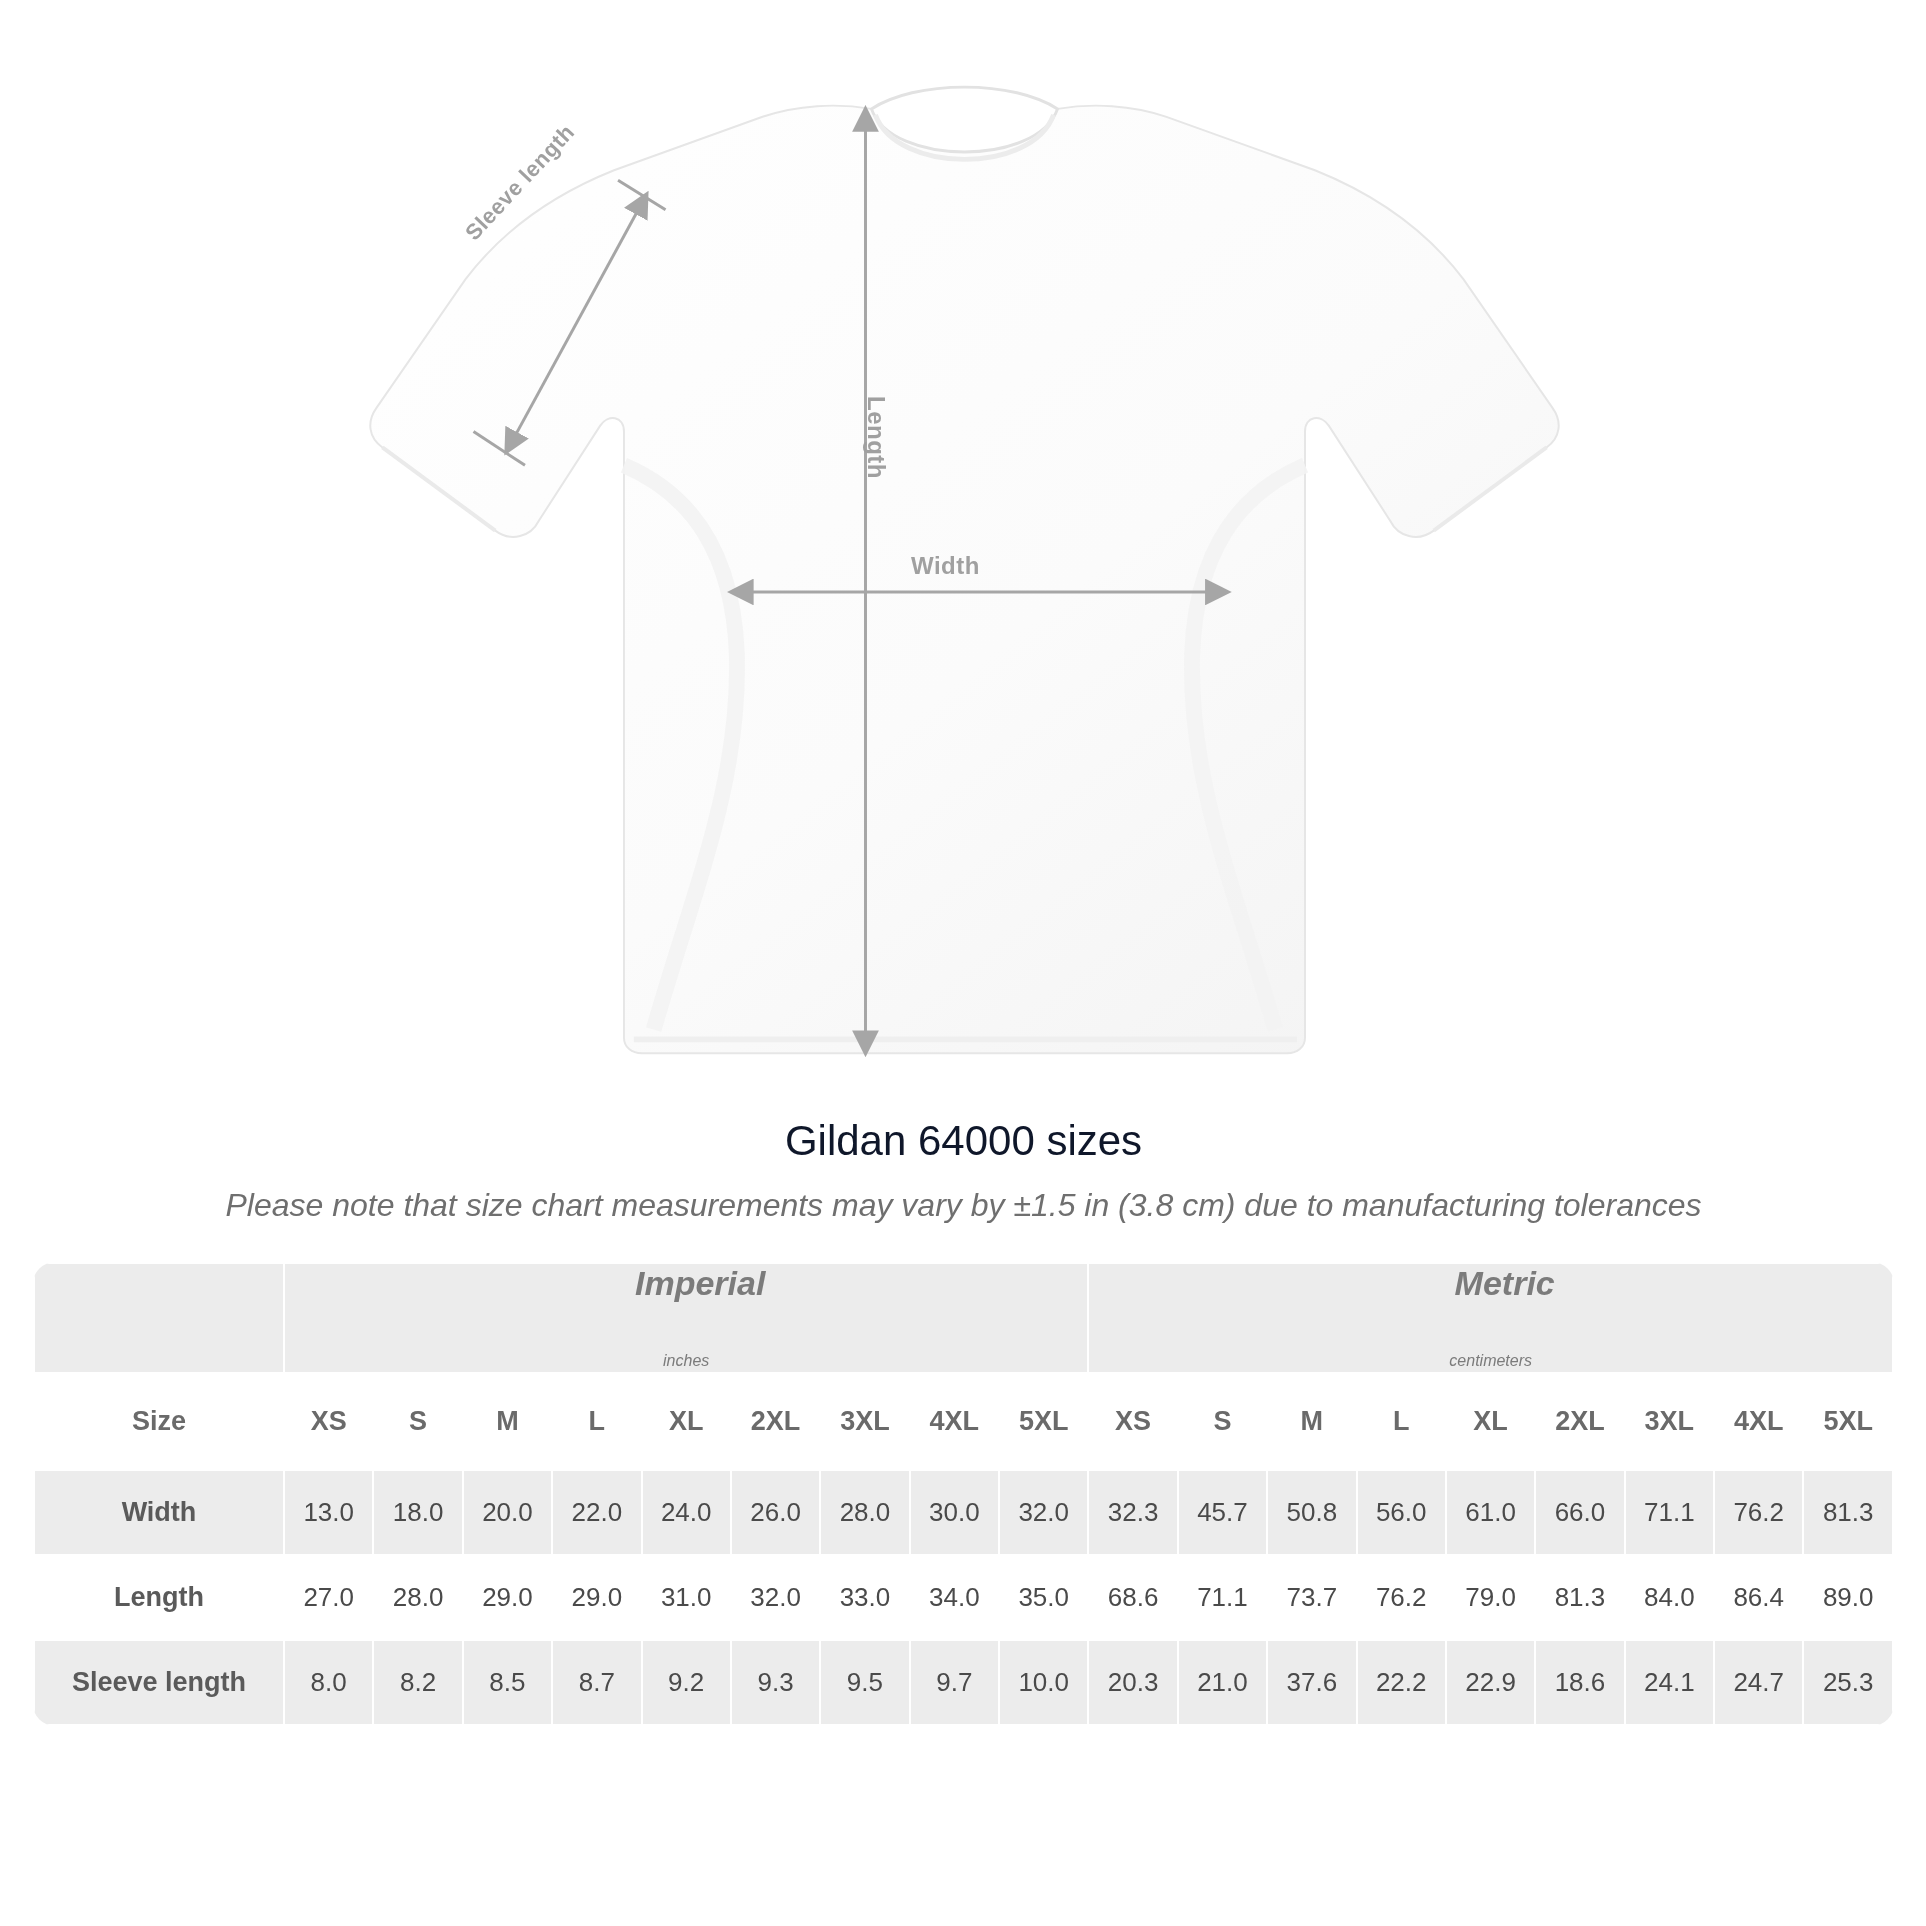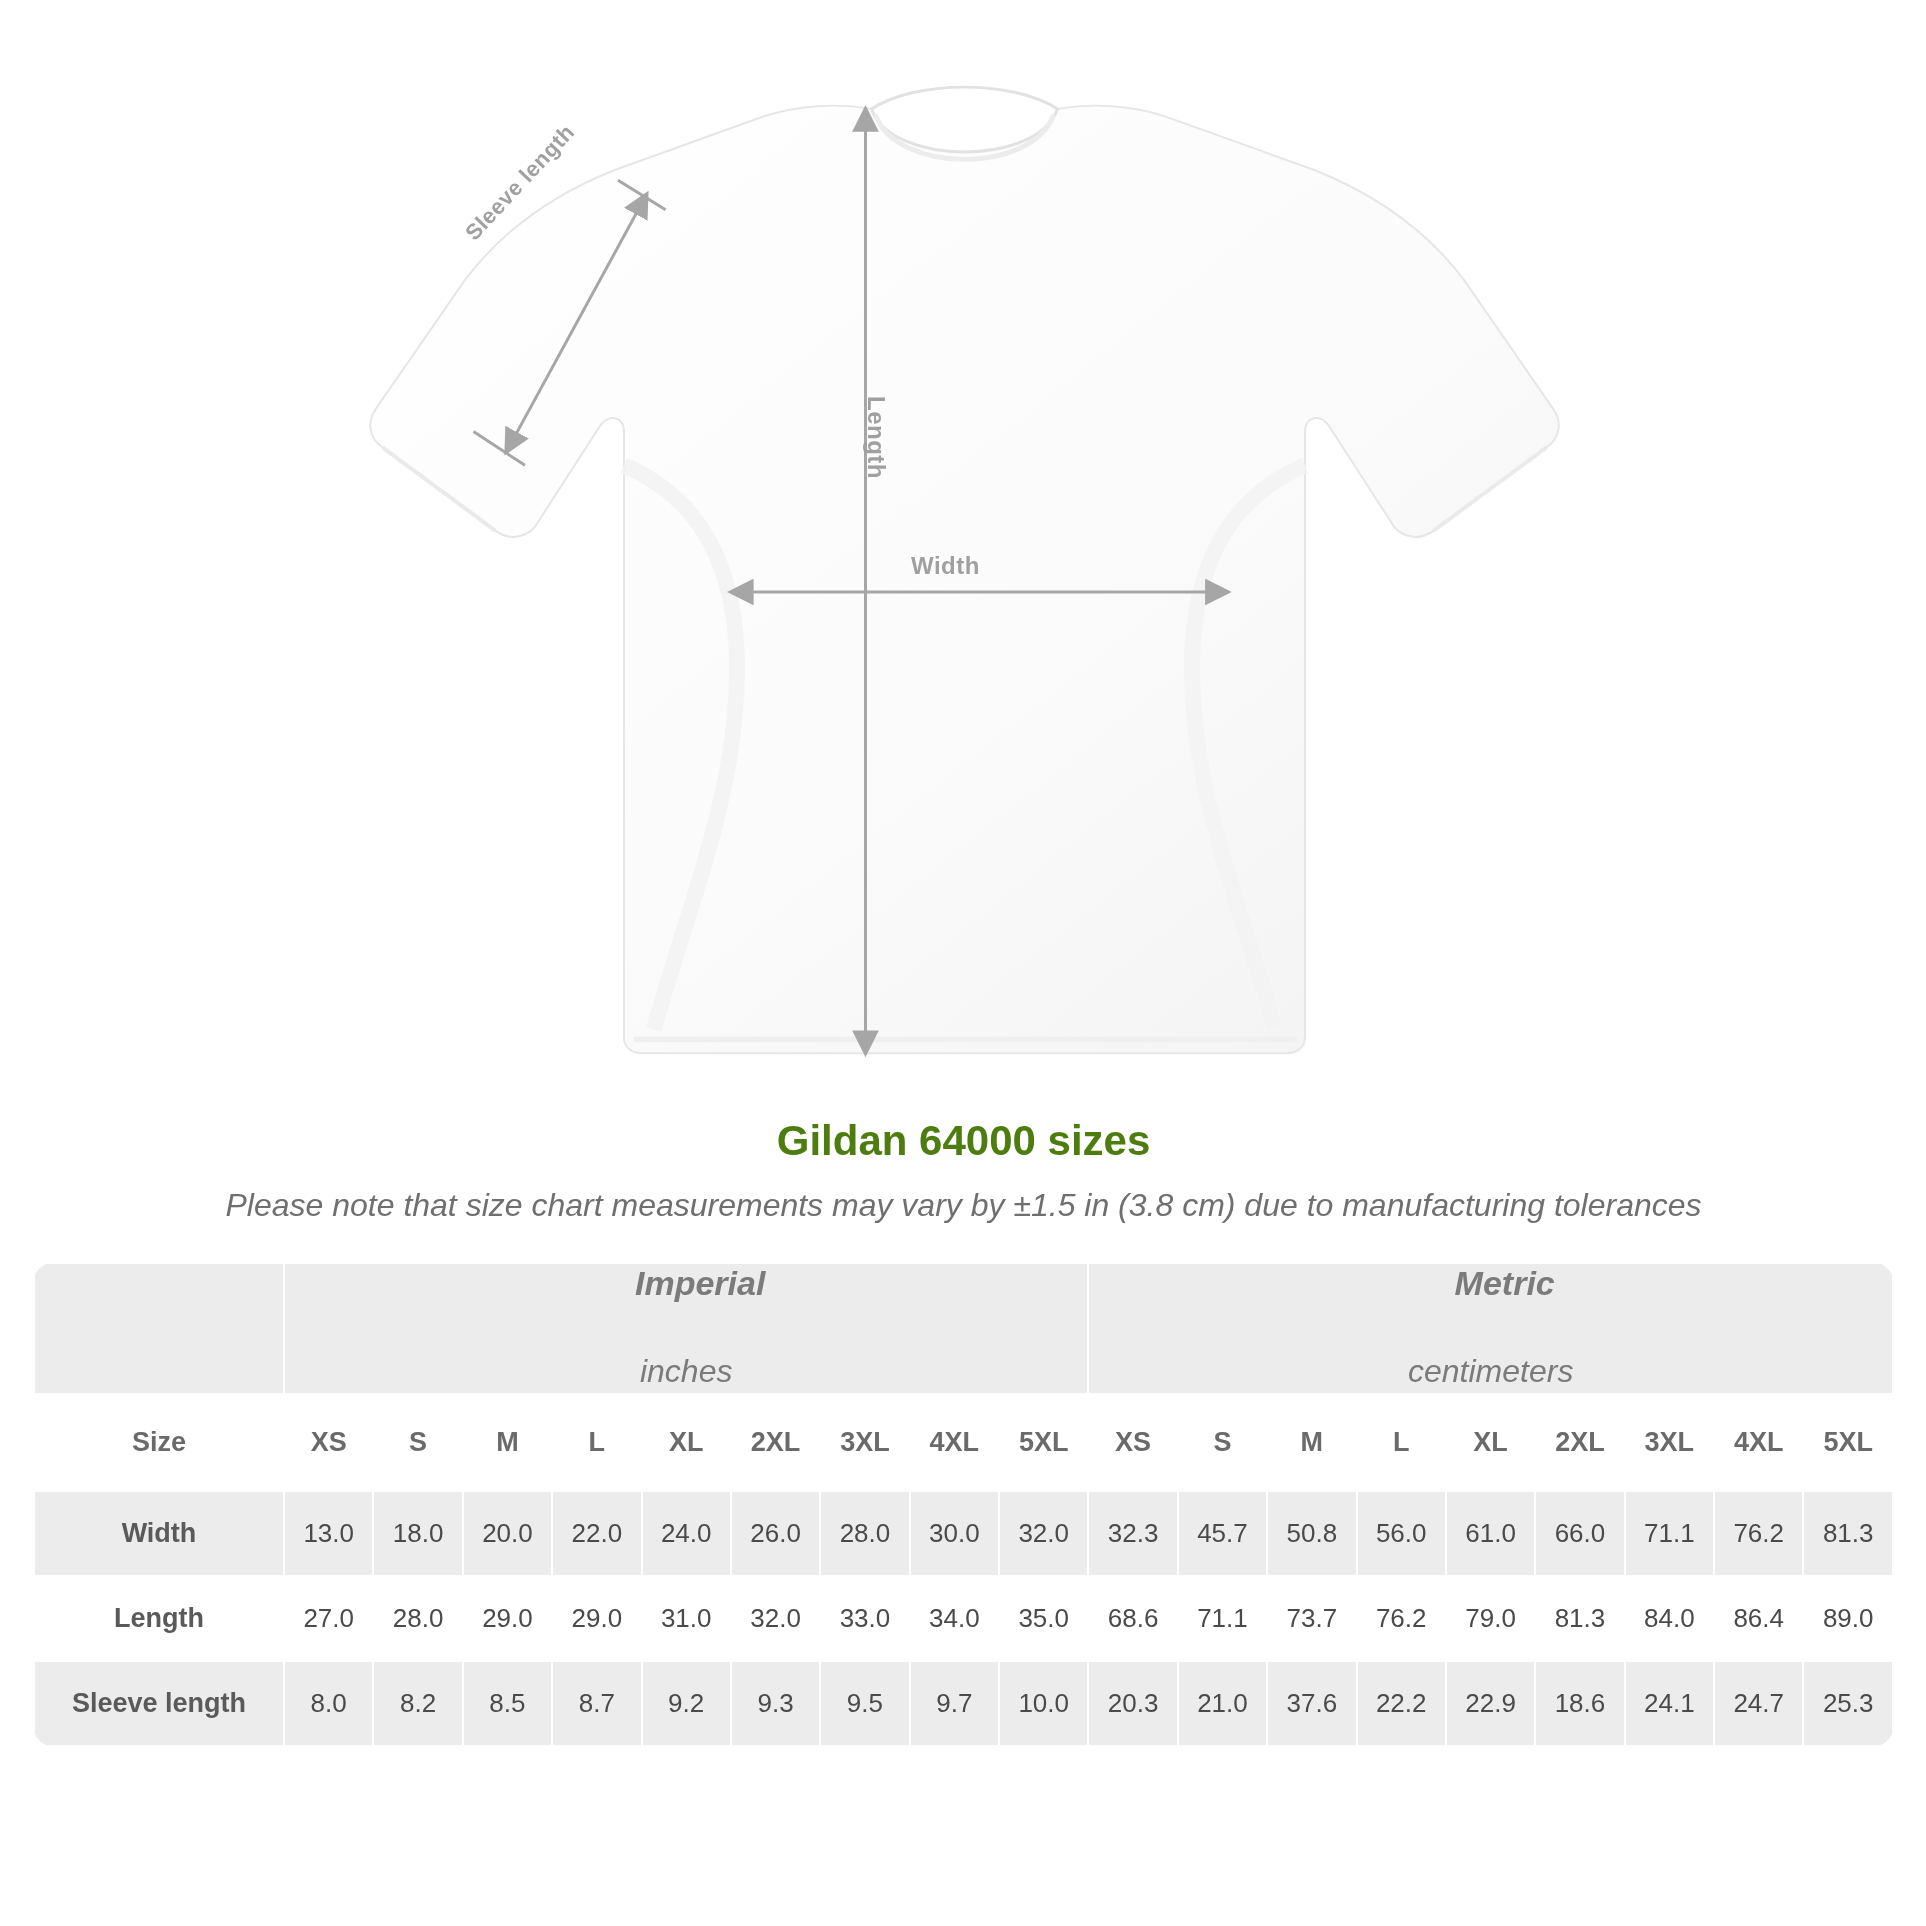--- a/index.html
+++ b/index.html
@@ -55,22 +55,22 @@
     white-space: nowrap;
   }
 
   
   .title-block {
     text-align: center;
     margin-top: 38px;
   }
   .chart-title {
     font-size: 42px;
-    font-weight: bold;
-    color: #4d7c0f;
+    font-weight: normal;
+    color: #0f172a;
     margin: 6px;
   }
   .chart-note {
     font-size: 32px;
     font-style: italic;
     color: #6f6f6f;
     margin: 22px 0 0 0;
   }
 
   
@@ -102,21 +102,21 @@
   .unit-head .unit-name {
     font-size: 34px;
     font-weight: bold;
     font-style: italic;
     color: #7b7b7b;
     display: block;
     line-height: 1.15;
     padding-left: 28px;
   }
   .unit-head .unit-sub {
-    font-size: 32px;
+    font-size: 16px;
     font-style: italic;
     color: #7b7b7b;
     display: block;
     line-height: 1.3;
     margin-top: 48px;
   }
   .corner-cell {
     background: #ececec;
   }
   tr.head-row td {

